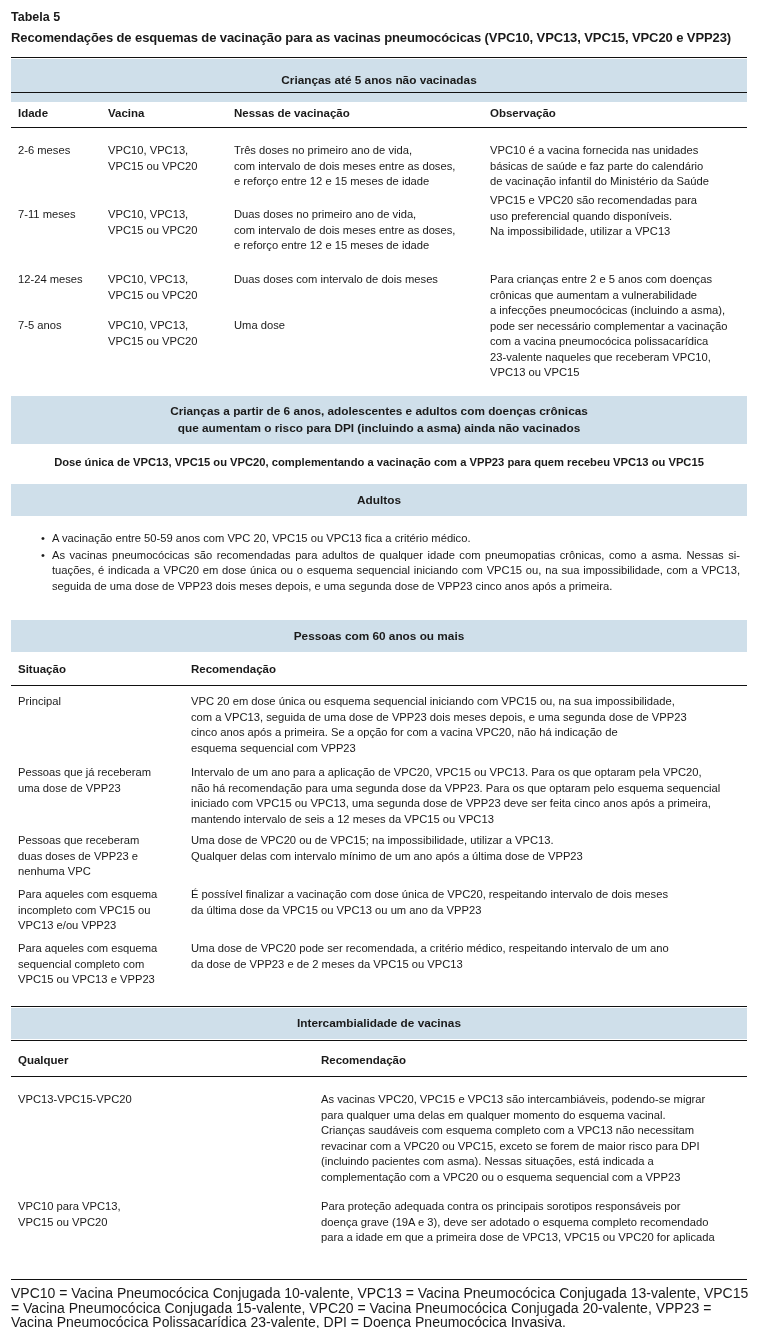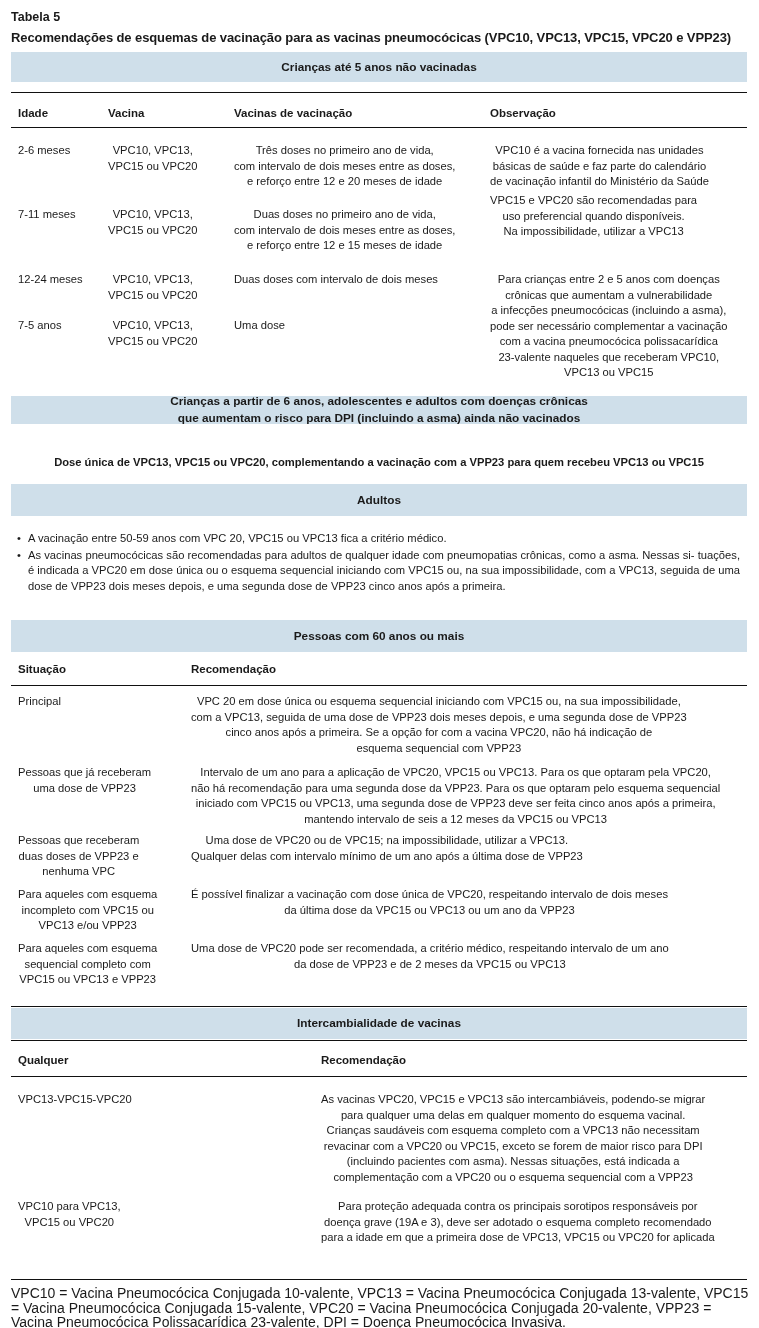--- a/index.html
+++ b/index.html
@@ -11,50 +11,50 @@
   .abs { position: absolute; }
   .title { left: 11px; top: 10px; font-weight: bold; font-size: 12.5px; }
   .subtitle { left: 11px; top: 30px; font-size: 13px; letter-spacing: -0.1px; font-weight: bold; }
   .rule { position: absolute; left: 11px; width: 736px; height: 0; border-top: 1.6px solid #111; }
   .band {
     position: absolute; left: 11px; width: 736px; background: #cfdfea;
     display: flex; align-items: center; justify-content: center; text-align: center;
     font-weight: bold; font-size: 11.8px; line-height: 17px;
   }
   .hdr { position: absolute; font-weight: bold; font-size: 11.5px; }
-  .cell { position: absolute; white-space: pre-line; text-align: center; }
+  .cell { position: absolute; white-space: pre-line; }
   .center { position: absolute; left: 11px; width: 736px; text-align: center; font-weight: bold; }
   .bullets { position: absolute; left: 28px; width: 712px; margin: 0; padding: 0; list-style: none; }
-  .bullets li { position: relative; text-align: justify; margin-bottom: 1px; }
+  .bullets li { position: relative; text-align: justify; margin-bottom: 1px; margin-left: 24px; }
   .bullets li::before { content: "\2022"; position: absolute; left: -11px; }
   .footnote { position: absolute; left: 11px; width: 738px; font-size: 14px; line-height: 14.5px; }
 </style>
 </head>
 <body>
 
 <div class="abs title">Tabela 5</div>
 <div class="abs subtitle">Recomendações de esquemas de vacinação para as vacinas pneumocócicas (VPC10, VPC13, VPC15, VPC20 e VPP23)</div>
 
 <div class="rule" style="top:57px"></div>
-<div class="band" style="top:52px;height:30px">Crianças até 5 anos não vacinadas</div>
+<div class="band" style="top:59px;height:43px">Crianças até 5 anos não vacinadas</div>
 <div class="rule" style="top:92px"></div>
 
 <div class="hdr" style="left:18px;top:106px">Idade</div>
 <div class="hdr" style="left:108px;top:106px">Vacina</div>
-<div class="hdr" style="left:234px;top:106px">Vacinas de vacinação</div>
+<div class="hdr" style="left:234px;top:106px">Nessas de vacinação</div>
 <div class="hdr" style="left:490px;top:106px">Observação</div>
 <div class="rule" style="top:127px"></div>
 
 <div>
   <div class="cell" style="left:18px;top:143px">2-6 meses</div>
   <div class="cell" style="left:108px;top:143px">VPC10, VPC13,
 VPC15 ou VPC20</div>
   <div class="cell" style="left:234px;top:143px">Três doses no primeiro ano de vida,
 com intervalo de dois meses entre as doses,
-e reforço entre 12 e 20 meses de idade</div>
+e reforço entre 12 e 15 meses de idade</div>
   <div class="cell" style="left:490px;top:143px">VPC10 é a vacina fornecida nas unidades
 básicas de saúde e faz parte do calendário
 de vacinação infantil do Ministério da Saúde</div>
 </div>
 
 <div>
   <div class="cell" style="left:18px;top:207px">7-11 meses</div>
   <div class="cell" style="left:108px;top:207px">VPC10, VPC13,
 VPC15 ou VPC20</div>
   <div class="cell" style="left:234px;top:207px">Duas doses no primeiro ano de vida,
@@ -79,21 +79,21 @@
 VPC13 ou VPC15</div>
 </div>
 
 <div>
   <div class="cell" style="left:18px;top:318px">7-5 anos</div>
   <div class="cell" style="left:108px;top:318px">VPC10, VPC13,
 VPC15 ou VPC20</div>
   <div class="cell" style="left:234px;top:318px">Uma dose</div>
 </div>
 
-<div class="band" style="top:396px;height:28px;white-space:pre-line">Crianças a partir de 6 anos, adolescentes e adultos com doenças crônicas
+<div class="band" style="top:396px;height:48px;white-space:pre-line">Crianças a partir de 6 anos, adolescentes e adultos com doenças crônicas
 que aumentam o risco para DPI (incluindo a asma) ainda não vacinados</div>
 <div class="center" style="top:455px">Dose única de VPC13, VPC15 ou VPC20, complementando a vacinação com a VPP23 para quem recebeu VPC13 ou VPC15</div>
 
 <div class="band" style="top:484px;height:32px">Adultos</div>
 <ul class="bullets" style="top:531px">
   <li>A vacinação entre 50-59 anos com VPC 20, VPC15 ou VPC13 fica a critério médico.</li>
   <li>As vacinas pneumocócicas são recomendadas para adultos de qualquer idade com pneumopatias crônicas, como a asma. Nessas si- tuações, é indicada a VPC20 em dose única ou o esquema sequencial iniciando com VPC15 ou, na sua impossibilidade, com a VPC13, seguida de uma dose de VPP23 dois meses depois, e uma segunda dose de VPP23 cinco anos após a primeira.</li>
 </ul>
 
 <div class="band" style="top:620px;height:32px">Pessoas com 60 anos ou mais</div>

